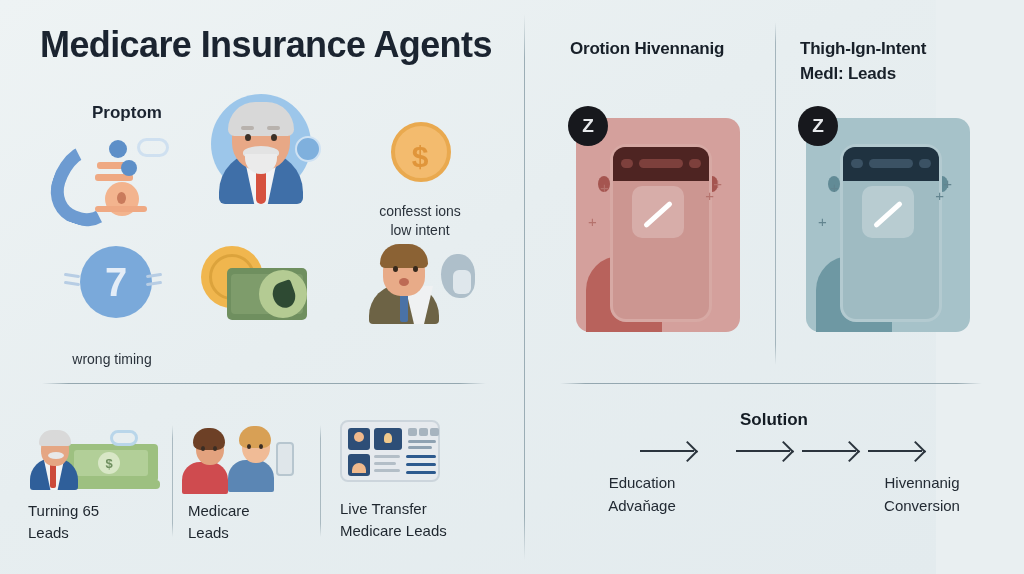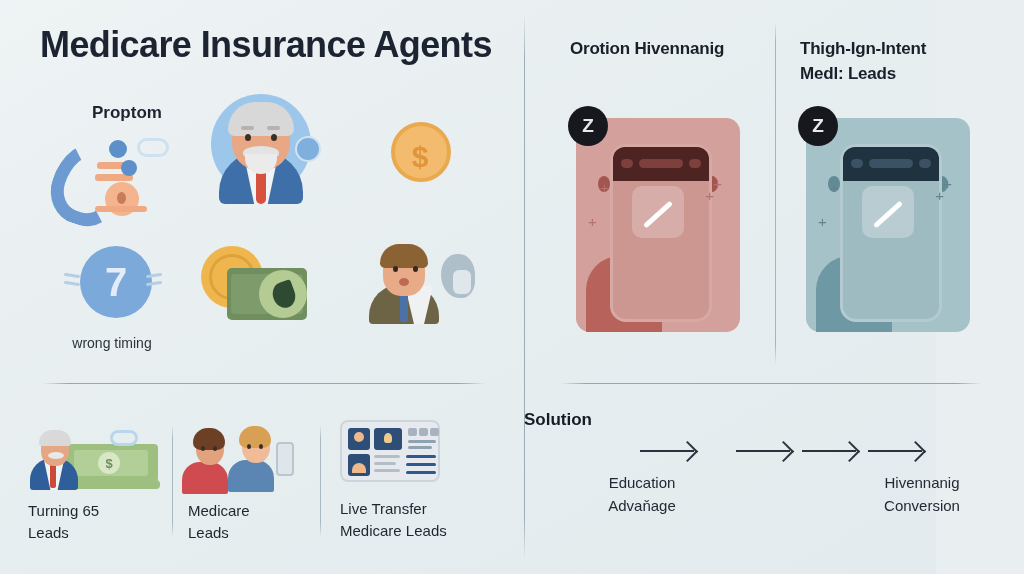--- a/index.html
+++ b/index.html
@@ -196,21 +196,21 @@
   .slash::after{content:"";position:absolute;left:8px;top:50%;width:36px;height:5px;border-radius:3px;
                 background:#fff;transform:rotate(-42deg);transform-origin:center;}
   .zbadge{position:absolute;left:-8px;top:-12px;width:40px;height:40px;border-radius:50%;
           background:#17181d;display:flex;align-items:center;justify-content:center;
           font-size:19px;font-weight:700;color:#e7e9ec;}
   .spark{position:absolute;font-size:15px;line-height:1;}
   .bigcard.a .spark{color:#b5726c;}
   .bigcard.b .spark{color:#62848f;}
 
   
-  .sol-title{position:absolute;left:0;right:0;top:410px;text-align:left;font-size:17px;font-weight:700;
+  .sol-title{position:absolute;left:0;right:0;top:410px;text-align:center;font-size:17px;font-weight:700;
              color:#141c24;}
   .sol-row{position:absolute;left:540px;top:438px;width:480px;height:34px;}
   .arrow{position:absolute;top:12px;width:54px;height:2px;background:#2a3views;}
   .arrow{background:#2b343d;}
   .arrow::after{content:"";position:absolute;right:-1px;top:-6px;width:13px;height:13px;
                 border-top:2px solid #2b343d;border-right:2px solid #2b343d;transform:rotate(45deg);}
   .sol-step{position:absolute;top:472px;text-align:center;font-size:15px;line-height:1.5;color:#222a33;
             white-space:pre-line;}
 </style>
 </head>
@@ -261,32 +261,34 @@
       <div class="sen-badge"></div>
     </div>
     <div class="cap"></div>
   </div>
 
   <div class="prob" style="left:350px;top:120px;width:140px;">
     <div class="art art-coin">
       <div class="coin"></div>
       <div class="coin-s">$</div>
     </div>
+    <div class="cap" style="margin-top:8px">confesst ions
+low intent</div>
   </div>
 
   <div class="prob" style="left:56px;top:240px;width:112px;">
     <div class="art art-clock">
       <div class="clk"></div>
       <div class="clk-n">7</div>
       <div class="clk-leg" style="left:4px;top:34px;transform:rotate(8deg);"></div>
       <div class="clk-leg" style="left:4px;top:42px;transform:rotate(8deg);"></div>
       <div class="clk-leg" style="left:86px;top:34px;transform:rotate(-8deg);"></div>
       <div class="clk-leg" style="left:86px;top:42px;transform:rotate(-8deg);"></div>
     </div>
-    <div class="cap" style="margin-top:4px">wrong timing</div>
+    <div class="cap" style="margin-top:20px">wrong timing</div>
   </div>
 
   <div class="prob" style="left:192px;top:244px;width:126px;">
     <div class="art art-money">
       <div class="m-coin"></div>
       <div class="m-coin2"></div>
       <div class="m-note"></div>
       <div class="m-note2"></div>
       <div class="m-leaf"></div>
       <div class="m-drop"></div>

